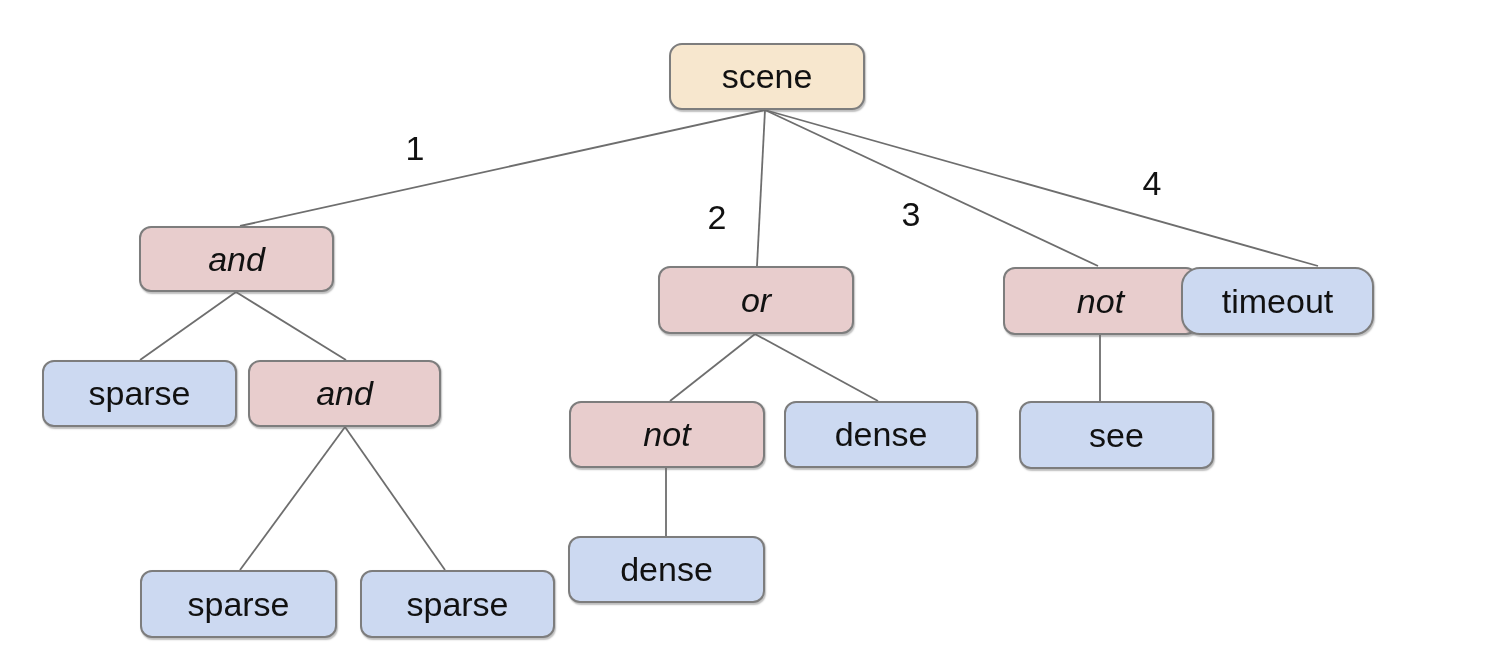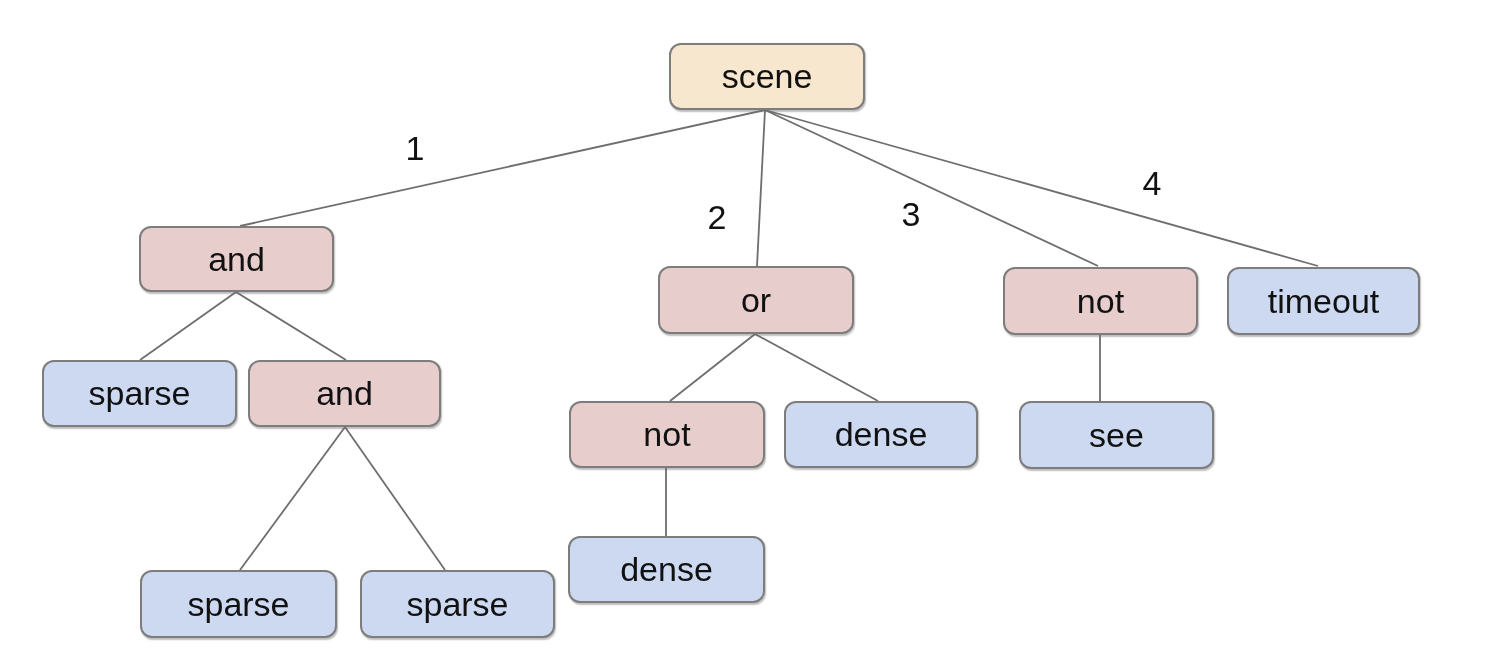--- a/index.html
+++ b/index.html
@@ -35,21 +35,21 @@
     display: flex;
     align-items: center;
     justify-content: center;
     border: 2px solid var(--node-border);
     border-radius: 12px;
     font-size: 34px;
     color: var(--text-color);
     box-shadow: 1px 1.5px 1.5px rgba(110,110,110,0.45);
   }
   .node.root { background: var(--root-fill); }
-  .node.op   { background: var(--op-fill); }
+  .node.op   { background: var(--op-fill); font-style: italic; }
   .node.leaf { background: var(--leaf-fill); }
   .edge-label {
     position: absolute;
     transform: translate(-50%, -50%);
     font-size: 34px;
     color: var(--text-color);
   }
 </style>
 </head>
 <body>
@@ -69,29 +69,29 @@
     <line class="edge" x1="755" y1="334" x2="878" y2="401"></line>
     <line class="edge" x1="666" y1="468" x2="666" y2="536"></line>
     <line class="edge" x1="1100" y1="335" x2="1100" y2="401"></line>
   </svg>
 
   <span class="edge-label" style="left:415px; top:148px;">1</span>
   <span class="edge-label" style="left:717px; top:217px;">2</span>
   <span class="edge-label" style="left:911px; top:214px;">3</span>
   <span class="edge-label" style="left:1152px; top:183px;">4</span>
 
-  <div class="node root" style="left:669px; top:43px; width:196px; height:67px;">scene</div>
+  <div class="node root" style="left:669px; top:43px; width:196px; height:67px;border-radius:13px;">scene</div>
 
   <div class="node op" style="left:139px; top:226px; width:195px; height:66px;">and</div>
 
   <div class="node op" style="left:658px; top:266px; width:196px; height:68px;">or</div>
 
   <div class="node op" style="left:1003px; top:267px; width:195px; height:68px;">not</div>
 
-  <div class="node leaf" style="left:1227px; top:267px; width:193px; height:68px;">timeout</div>
+  <div class="node leaf" style="left:1181px; top:267px; width:193px; height:68px;border-radius:19px;">timeout</div>
 
   <div class="node leaf" style="left:42px; top:360px; width:195px; height:67px;">sparse</div>
 
   <div class="node op" style="left:248px; top:360px; width:193px; height:67px;">and</div>
 
   <div class="node op" style="left:569px; top:401px; width:196px; height:67px;">not</div>
 
   <div class="node leaf" style="left:784px; top:401px; width:194px; height:67px;">dense</div>
 
   <div class="node leaf" style="left:1004px; top:401px; width:195px; height:68px;margin-left:15px;">see</div>

